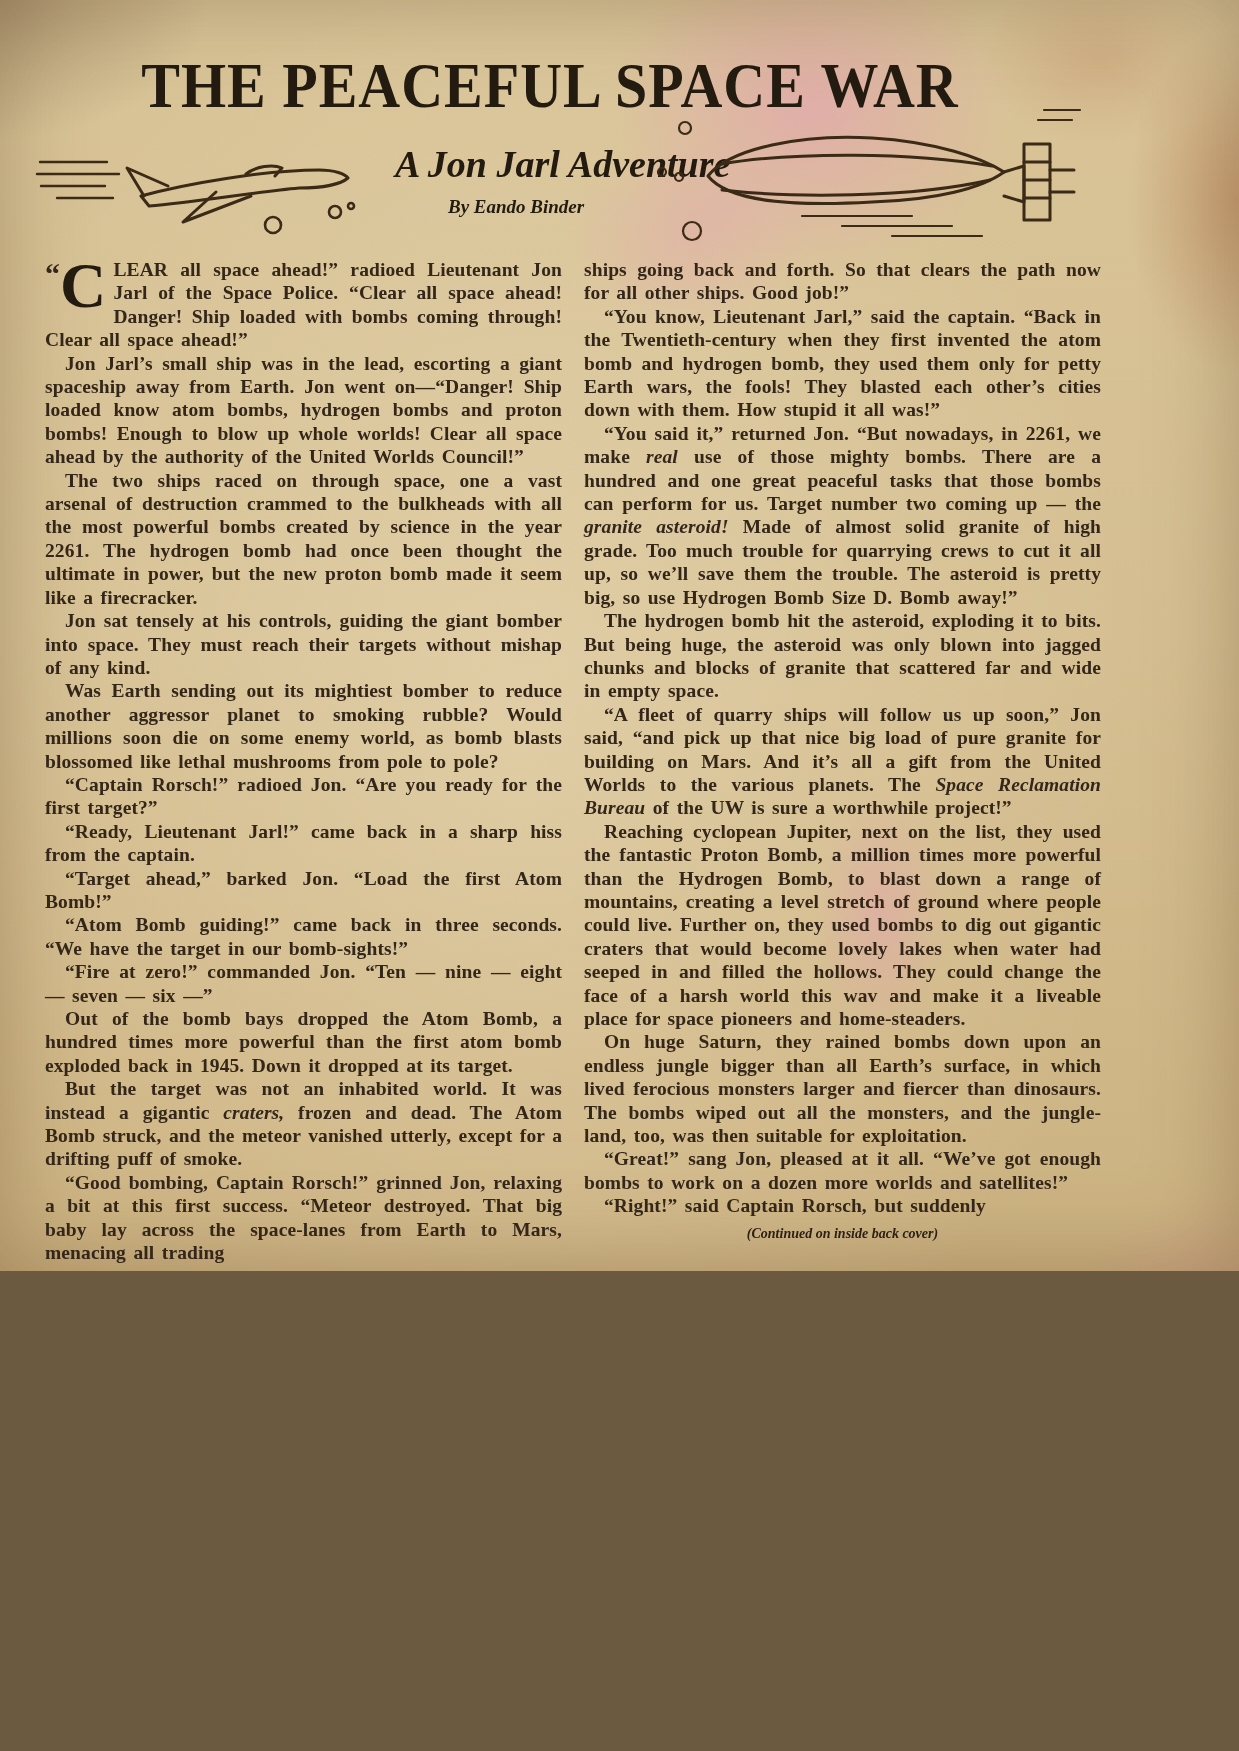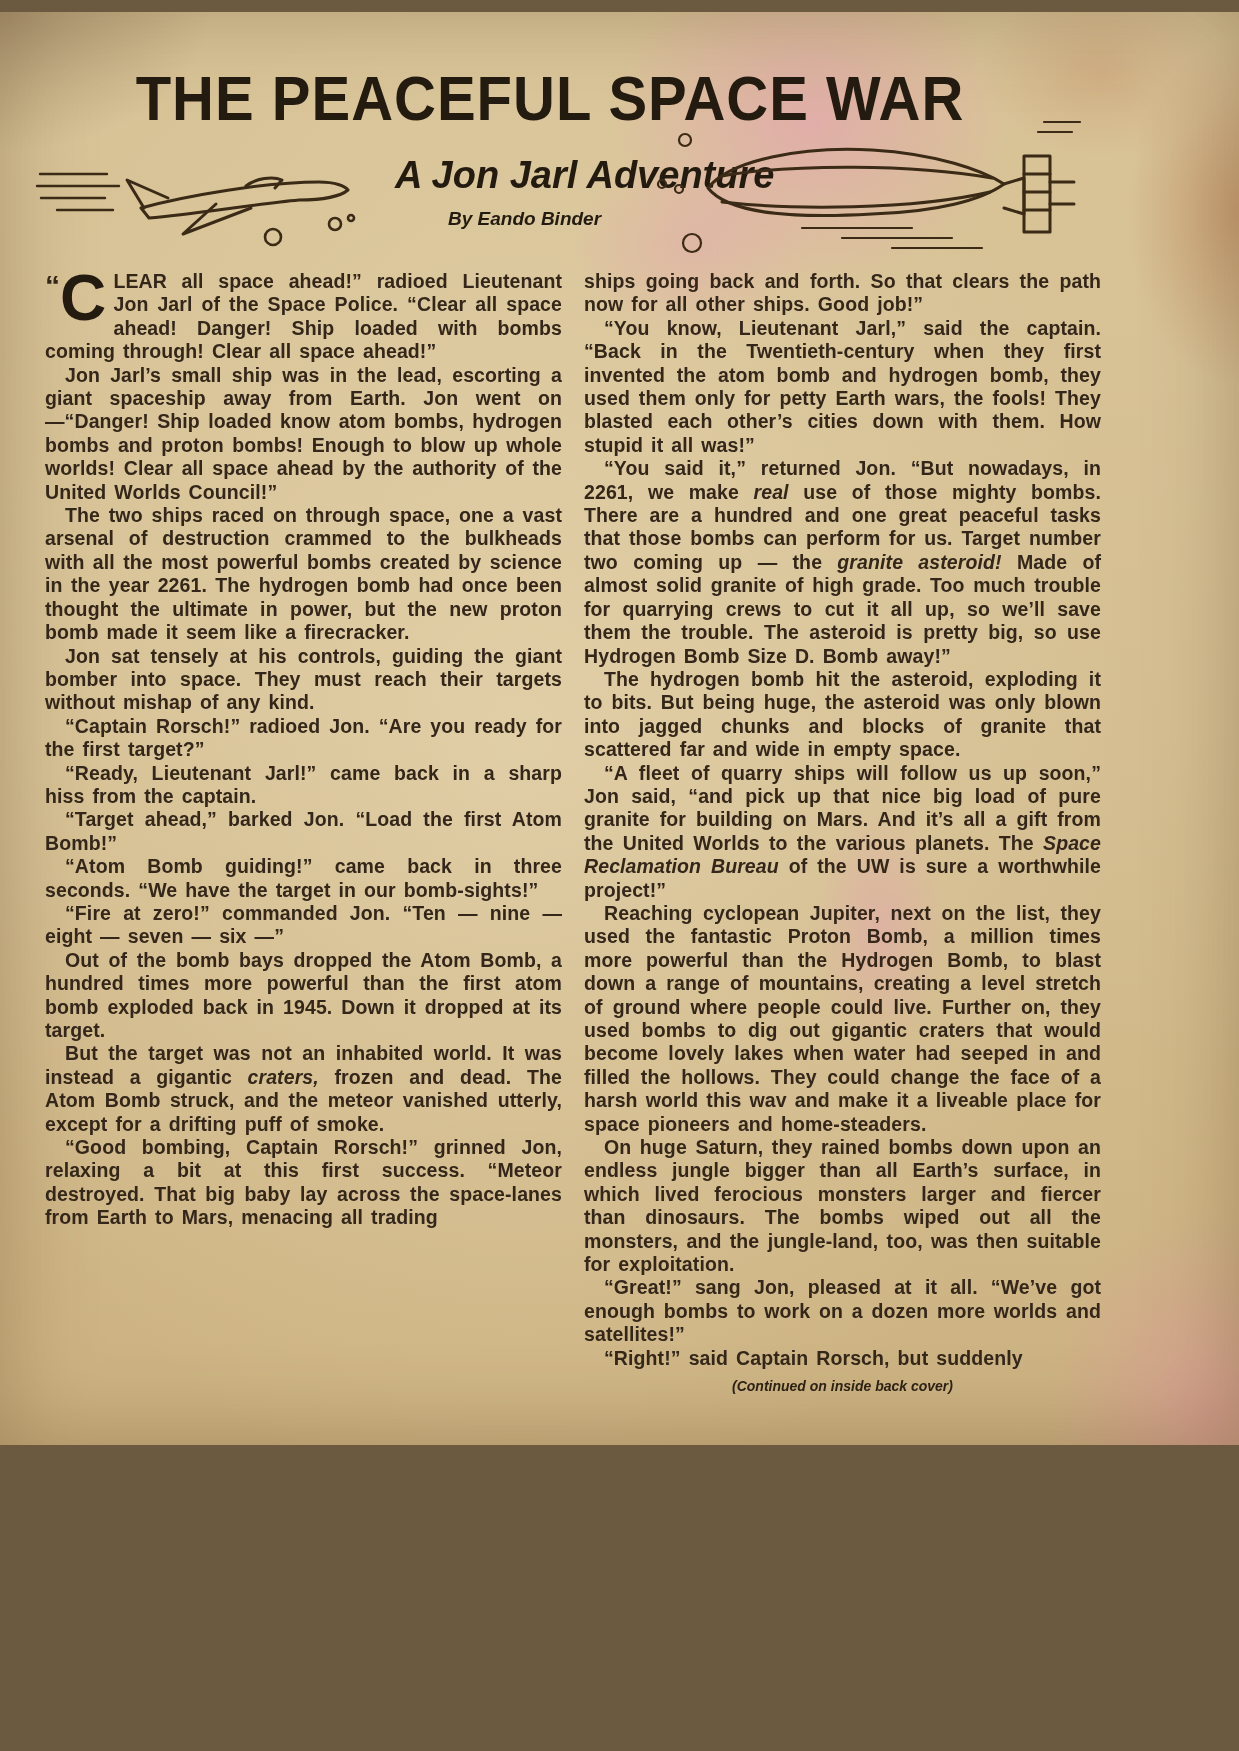--- a/index.html
+++ b/index.html
@@ -1,21 +1,21 @@
 <!DOCTYPE html>
 <html><head>
 <meta charset="utf-8">
 <style>
   html,body{margin:0;padding:0;background:#6b5a40;}
   .page{
     position:relative;
-    width:1239px;height:1433px;
-    margin:12px auto;
+    width:1239px;height:1271px;
+    margin:0 auto;
     overflow:hidden;
-    font-family:Liberation Sans, sans-serif;
+    font-family:Liberation Serif, serif;
     color:#33261a;
     background:
       radial-gradient(300px 200px at 0px 0px, rgba(70,48,26,0.28), transparent 70%),
       radial-gradient(280px 230px at 810px 110px, rgba(231,155,182,0.55), transparent 72%),
       radial-gradient(170px 130px at 690px 235px, rgba(231,155,182,0.35), transparent 72%),
       radial-gradient(95px 170px at 880px 915px, rgba(231,155,182,0.40), transparent 72%),
       radial-gradient(230px 280px at 1210px 1400px, rgba(224,138,160,0.45), transparent 72%),
       radial-gradient(150px 240px at 1235px 200px, rgba(178,108,68,0.40), transparent 72%),
       radial-gradient(170px 120px at 1100px 60px, rgba(190,130,90,0.30), transparent 72%),
       radial-gradient(280px 220px at 0px 1751px, rgba(80,55,30,0.30), transparent 72%),
@@ -149,20 +149,21 @@
 
     <div class="col">
       <p class="para first-para"><span class="init-group">
             <span class="init-quote">“</span>
             <span class="init-cap">C</span>
           </span><span>LEAR all space ahead!” radioed Lieutenant Jon Jarl of the Space Police. “Clear all space ahead! Danger! Ship loaded with bombs coming through! Clear all space ahead!”</span></p>
       <div>
           <p class="para">Jon Jarl’s small ship was in the lead, escorting a giant spaceship away from Earth. Jon went on—“Danger! Ship loaded know atom bombs, hydrogen bombs and proton bombs! Enough to blow up whole worlds! Clear all space ahead by the authority of the United Worlds Council!”</p>
           <p class="para">The two ships raced on through space, one a vast arsenal of destruction crammed to the bulkheads with all the most powerful bombs created by science in the year 2261. The hydrogen bomb had once been thought the ultimate in power, but the new proton bomb made it seem like a firecracker.</p>
           <p class="para">Jon sat tensely at his controls, guiding the giant bomber into space. They must reach their targets without mishap of any kind.</p>
+          <p class="para">Was Earth sending out its mightiest bomber to reduce another aggressor planet to smoking rubble? Would millions soon die on some enemy world, as bomb blasts blossomed like lethal mushrooms from pole to pole?</p>
           <p class="para">“Captain Rorsch!” radioed Jon. “Are you ready for the first target?”</p>
           <p class="para">“Ready, Lieutenant Jarl!” came back in a sharp hiss from the captain.</p>
           <p class="para">“Target ahead,” barked Jon. “Load the first Atom Bomb!”</p>
           <p class="para">“Atom Bomb guiding!” came back in three seconds. “We have the target in our bomb-sights!”</p>
           <p class="para">“Fire at zero!” commanded Jon. “Ten — nine — eight — seven — six —”</p>
           <p class="para">Out of the bomb bays dropped the Atom Bomb, a hundred times more powerful than the first atom bomb exploded back in 1945. Down it dropped at its target.</p>
           <p class="para">But the target was not an inhabited world. It was instead a gigantic <i>craters,</i> frozen and dead. The Atom Bomb struck, and the meteor vanished utterly, except for a drifting puff of smoke.</p>
           <p class="para">“Good bombing, Captain Rorsch!” grinned Jon, relaxing a bit at this first success. “Meteor destroyed. That big baby lay across the space-lanes from Earth to Mars, menacing all trading</p>
         </div>
     </div>

